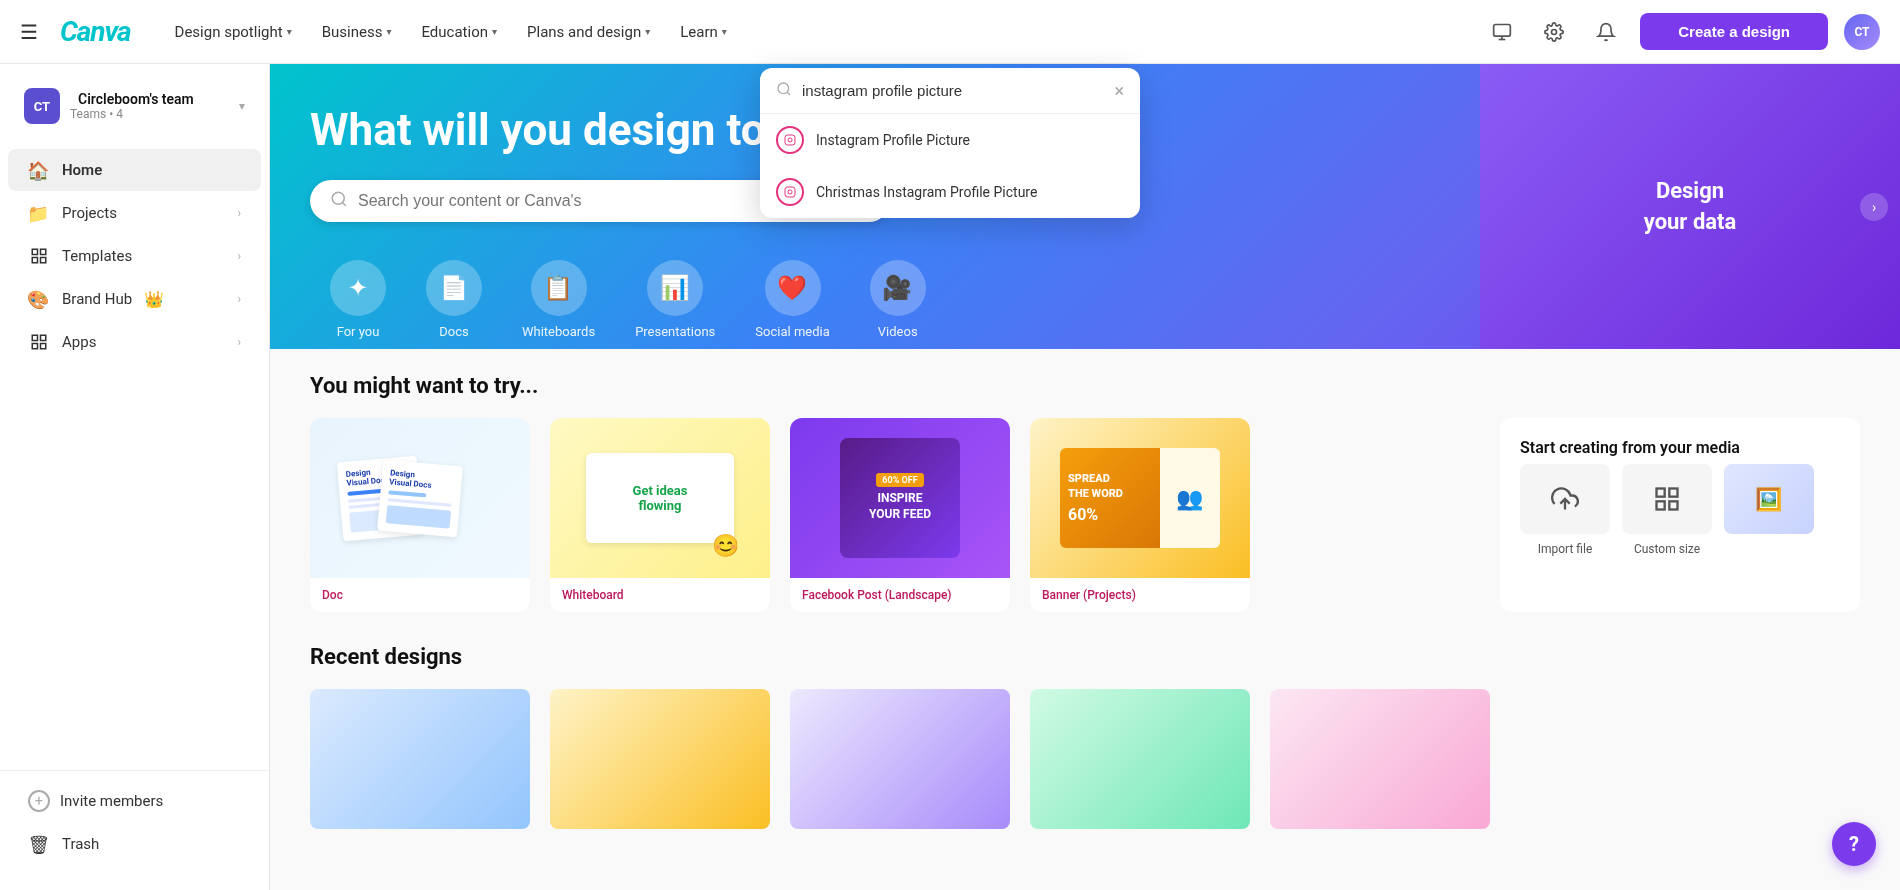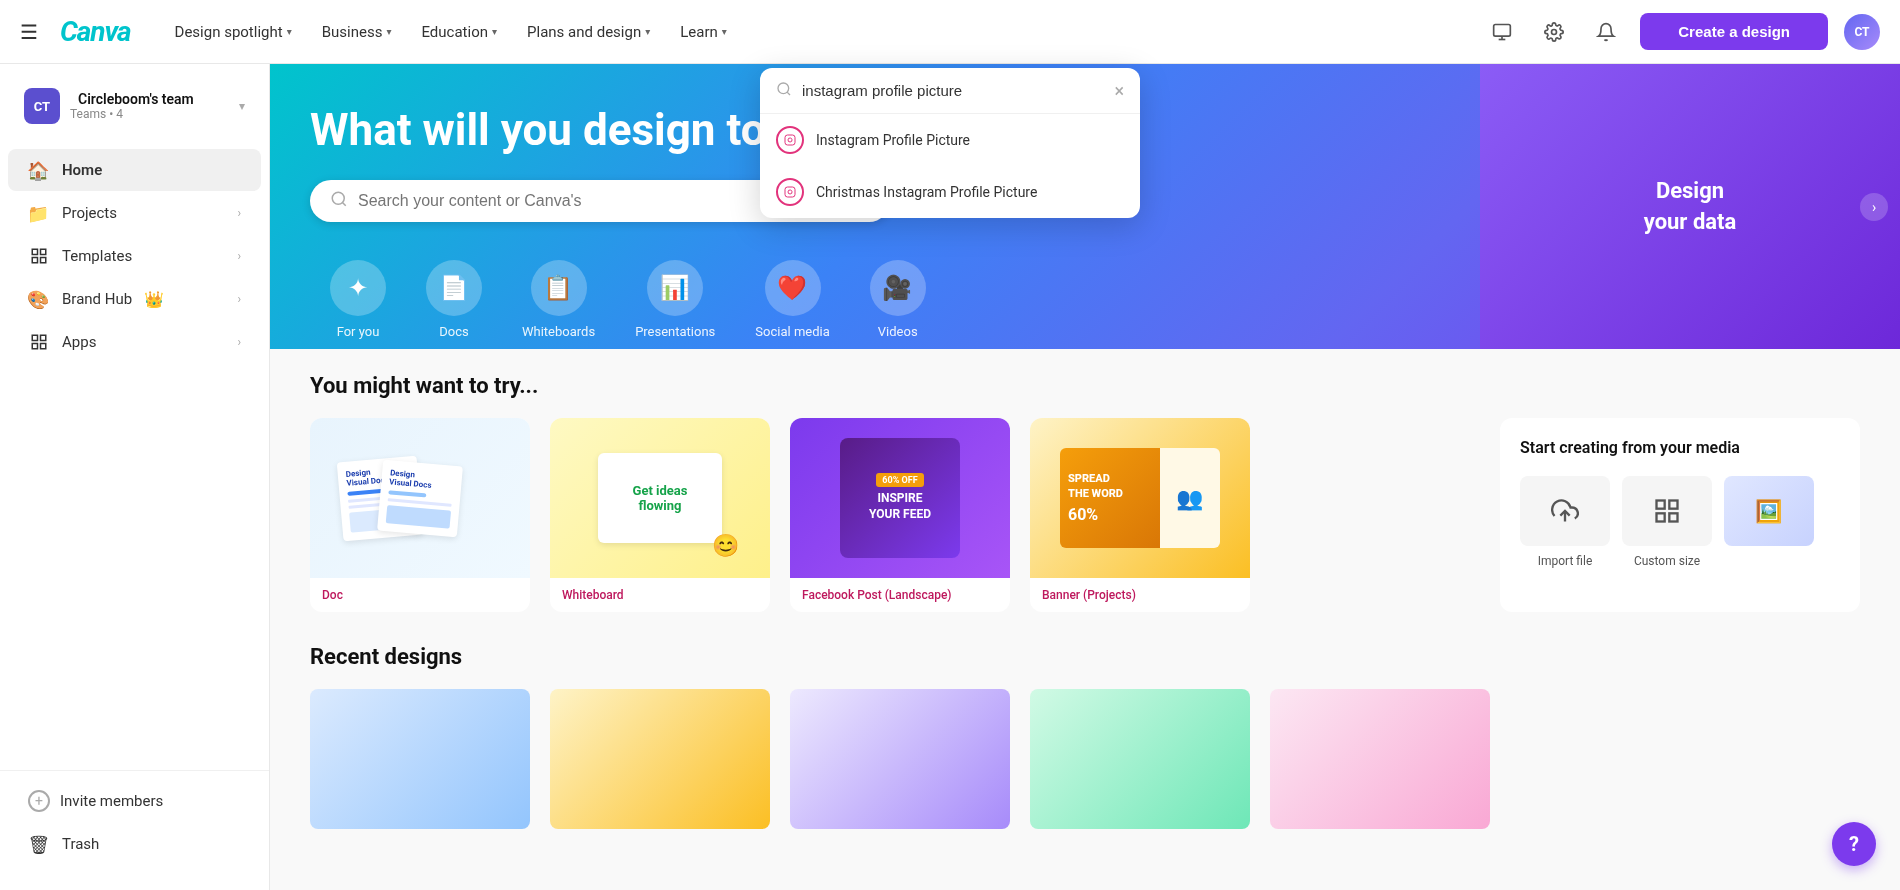--- a/index.html
+++ b/index.html
@@ -225,39 +225,39 @@
       transform: rotate(5deg);
       position: absolute; left: 70px;
     }
     .doc-bar { height: 4px; background: #3b82f6; border-radius: 2px; margin-bottom: 4px; }
     .doc-bar.short { width: 60%; background: #93c5fd; }
     .doc-text-line { height: 3px; background: #e0e7ff; border-radius: 1px; margin-bottom: 3px; }
     .doc-title-text { font-size: 8px; font-weight: 700; color: #1e40af; margin-bottom: 4px; }
 
     
     .wb-preview { background: linear-gradient(135deg, #fef9c3, #fef08a); }
-    .wb-inner { background: #fff; width: 124px; height: 90px; border-radius: 6px; box-shadow: 0 2px 6px rgba(0,0,0,0.1); display: flex; align-items: center; justify-content: center; }
+    .wb-inner { background: #fff; width: 148px; height: 90px; border-radius: 6px; box-shadow: 0 2px 6px rgba(0,0,0,0.1); display: flex; align-items: center; justify-content: center; }
     .wb-content { text-align: center; }
     .wb-title { font-size: 13px; font-weight: 700; color: #16a34a; }
     .wb-smiley { position: absolute; bottom: 20px; right: 30px; font-size: 22px; }
 
     
     .fb-preview { background: linear-gradient(135deg, #7c3aed, #a855f7); }
     .fb-inner { width: 120px; height: 120px; background: linear-gradient(135deg, #581c87, #7c3aed); border-radius: 8px; display: flex; flex-direction: column; align-items: center; justify-content: center; color: #fff; text-align: center; padding: 8px; }
     .fb-badge { background: #f59e0b; color: #fff; font-size: 9px; font-weight: 700; padding: 2px 6px; border-radius: 3px; margin-bottom: 4px; }
 
     
     .banner-preview { background: linear-gradient(135deg, #fef3c7, #fbbf24); }
     .banner-inner { width: 160px; height: 100px; border-radius: 6px; overflow: hidden; display: flex; }
     .banner-left { background: linear-gradient(135deg, #f59e0b, #d97706); flex: 1; display: flex; flex-direction: column; align-items: flex-start; justify-content: center; padding: 8px; }
     .banner-right { background: #fff9e6; width: 60px; display: flex; align-items: center; justify-content: center; }
 
     
     .media-section { background: #fff; border-radius: 12px; padding: 20px; }
-    .media-title { font-size: 16px; font-weight: 600; color: #111; margin-bottom: 19px; }
+    .media-title { font-size: 16px; font-weight: 600; color: #111; margin-bottom: 7px; }
     .media-options { display: flex; gap: 12px; }
     .media-option {
       display: flex; flex-direction: column; align-items: center;
       gap: 8px; cursor: pointer;
     }
     .media-option-box {
       width: 90px; height: 70px;
       background: #f5f5f5;
       border-radius: 8px;
       display: flex; align-items: center; justify-content: center;

